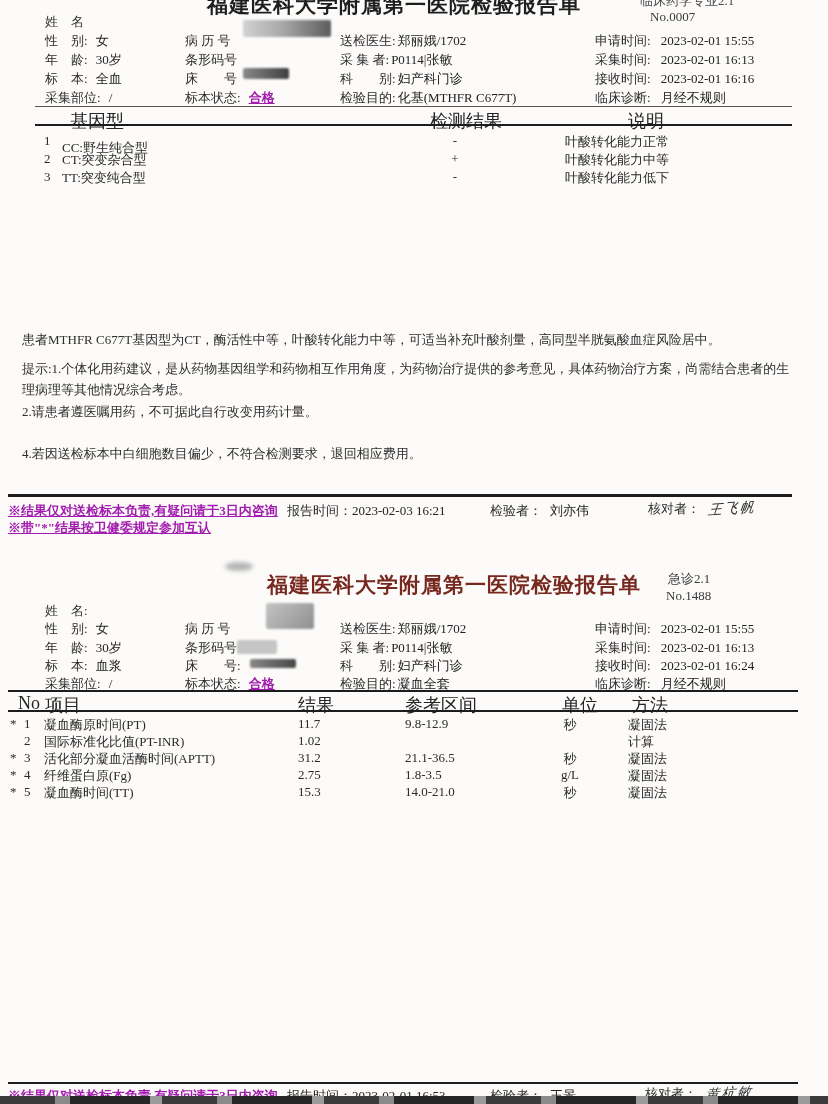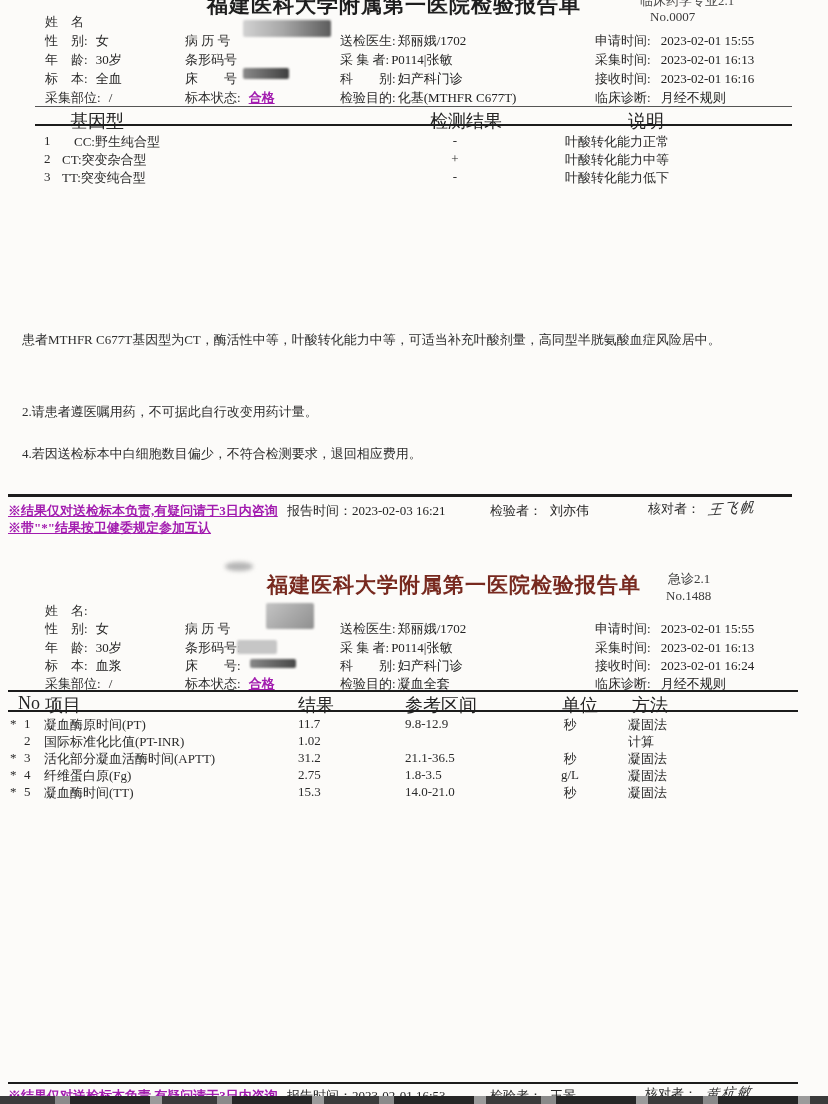--- a/index.html
+++ b/index.html
@@ -88,38 +88,39 @@
   <div class="blob" style="left:243px; top:68px; width:46px; height:11px; background:linear-gradient(90deg,#8a8a8a,#3f3f3f);"></div>
 
   <div class="hline thin" style="left:35px; top:106px; width:757px;"></div>
   <div class="abs th" style="left:70px; top:109px;">基因型</div>
   <div class="abs th" style="left:430px; top:109px;">检测结果</div>
   <div class="abs th" style="left:628px; top:109px;">说明</div>
   <div class="hline" style="left:35px; top:124px; width:757px; height:2px;"></div>
 
   <div class="abs" style="top:133px;">
     <span class="cell" style="left:44px;">1</span>
-    <span class="cell" style="left:74px;">CC:野生纯合型</span>
+    <span class="cell" style="left:62px;margin-top:6px;">CC:野生纯合型</span>
     <span class="cell ctr" style="left:440px; width:30px;">-</span>
     <span class="cell" style="left:565px;">叶酸转化能力正常</span>
   </div>
   <div class="abs" style="top:151px;">
     <span class="cell" style="left:44px;">2</span>
     <span class="cell" style="left:62px;">CT:突变杂合型</span>
     <span class="cell ctr" style="left:440px; width:30px;">+</span>
     <span class="cell" style="left:565px;">叶酸转化能力中等</span>
   </div>
   <div class="abs" style="top:169px;">
     <span class="cell" style="left:44px;">3</span>
     <span class="cell" style="left:62px;">TT:突变纯合型</span>
     <span class="cell ctr" style="left:440px; width:30px;">-</span>
     <span class="cell" style="left:565px;">叶酸转化能力低下</span>
   </div>
 
   <div class="para" style="left:22px; top:329px; width:775px;">患者MTHFR C677T基因型为CT，酶活性中等，叶酸转化能力中等，可适当补充叶酸剂量，高同型半胱氨酸血症风险居中。</div>
+  <div class="para" style="left:22px; top:358px; width:775px;">提示:1.个体化用药建议，是从药物基因组学和药物相互作用角度，为药物治疗提供的参考意见，具体药物治疗方案，尚需结合患者的生理病理等其他情况综合考虑。</div>
   <div class="para" style="left:22px; top:401px; width:775px;">2.请患者遵医嘱用药，不可据此自行改变用药计量。</div>
   <div class="para" style="left:22px; top:443px; width:775px;">4.若因送检标本中白细胞数目偏少，不符合检测要求，退回相应费用。</div>
 
   <div class="hline" style="left:8px; top:494px; width:784px; height:3px;"></div>
   <div class="abs bold" style="left:8px; top:502px;">※结果仅对送检标本负责,有疑问请于3日内咨询</div>
   <div class="abs" style="left:287px; top:502px;">
     <span class="lbl">报告时间：</span><span class="val">2023-02-03 16:21</span>
   </div>
   <div class="abs" style="left:490px; top:502px;">
     <span class="lbl">检验者：</span><span class="val gap8">刘亦伟</span>

